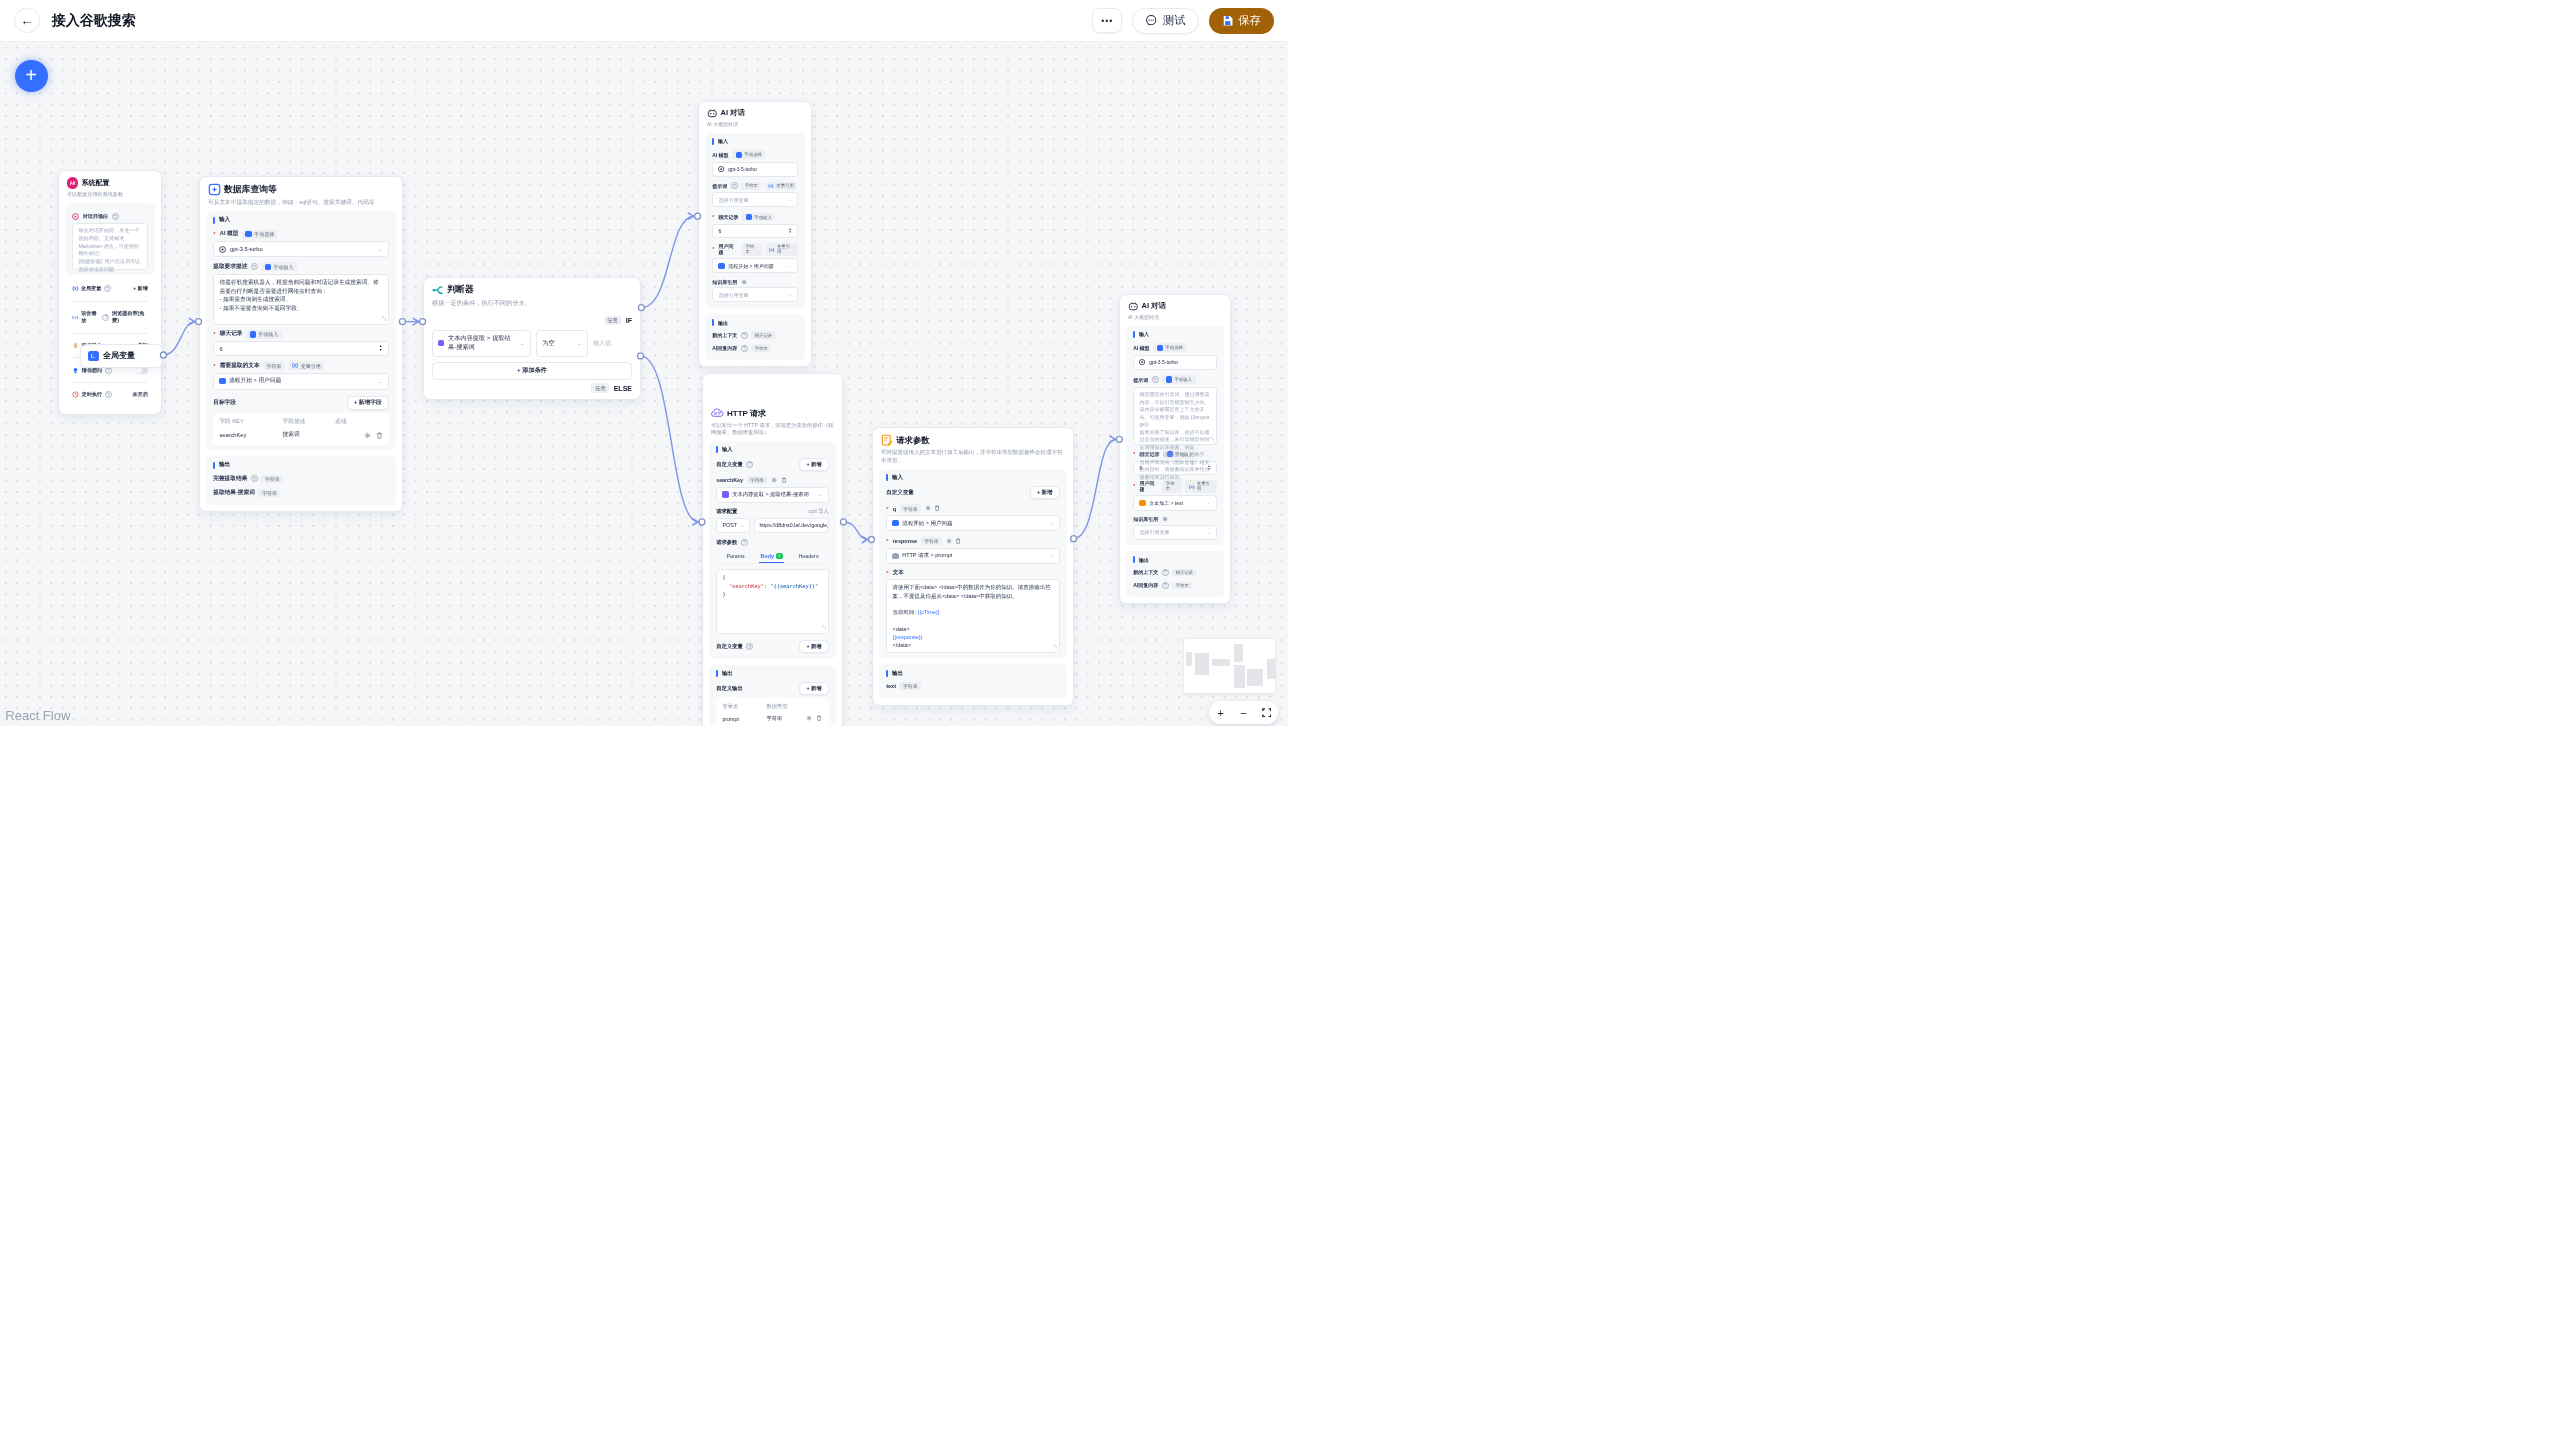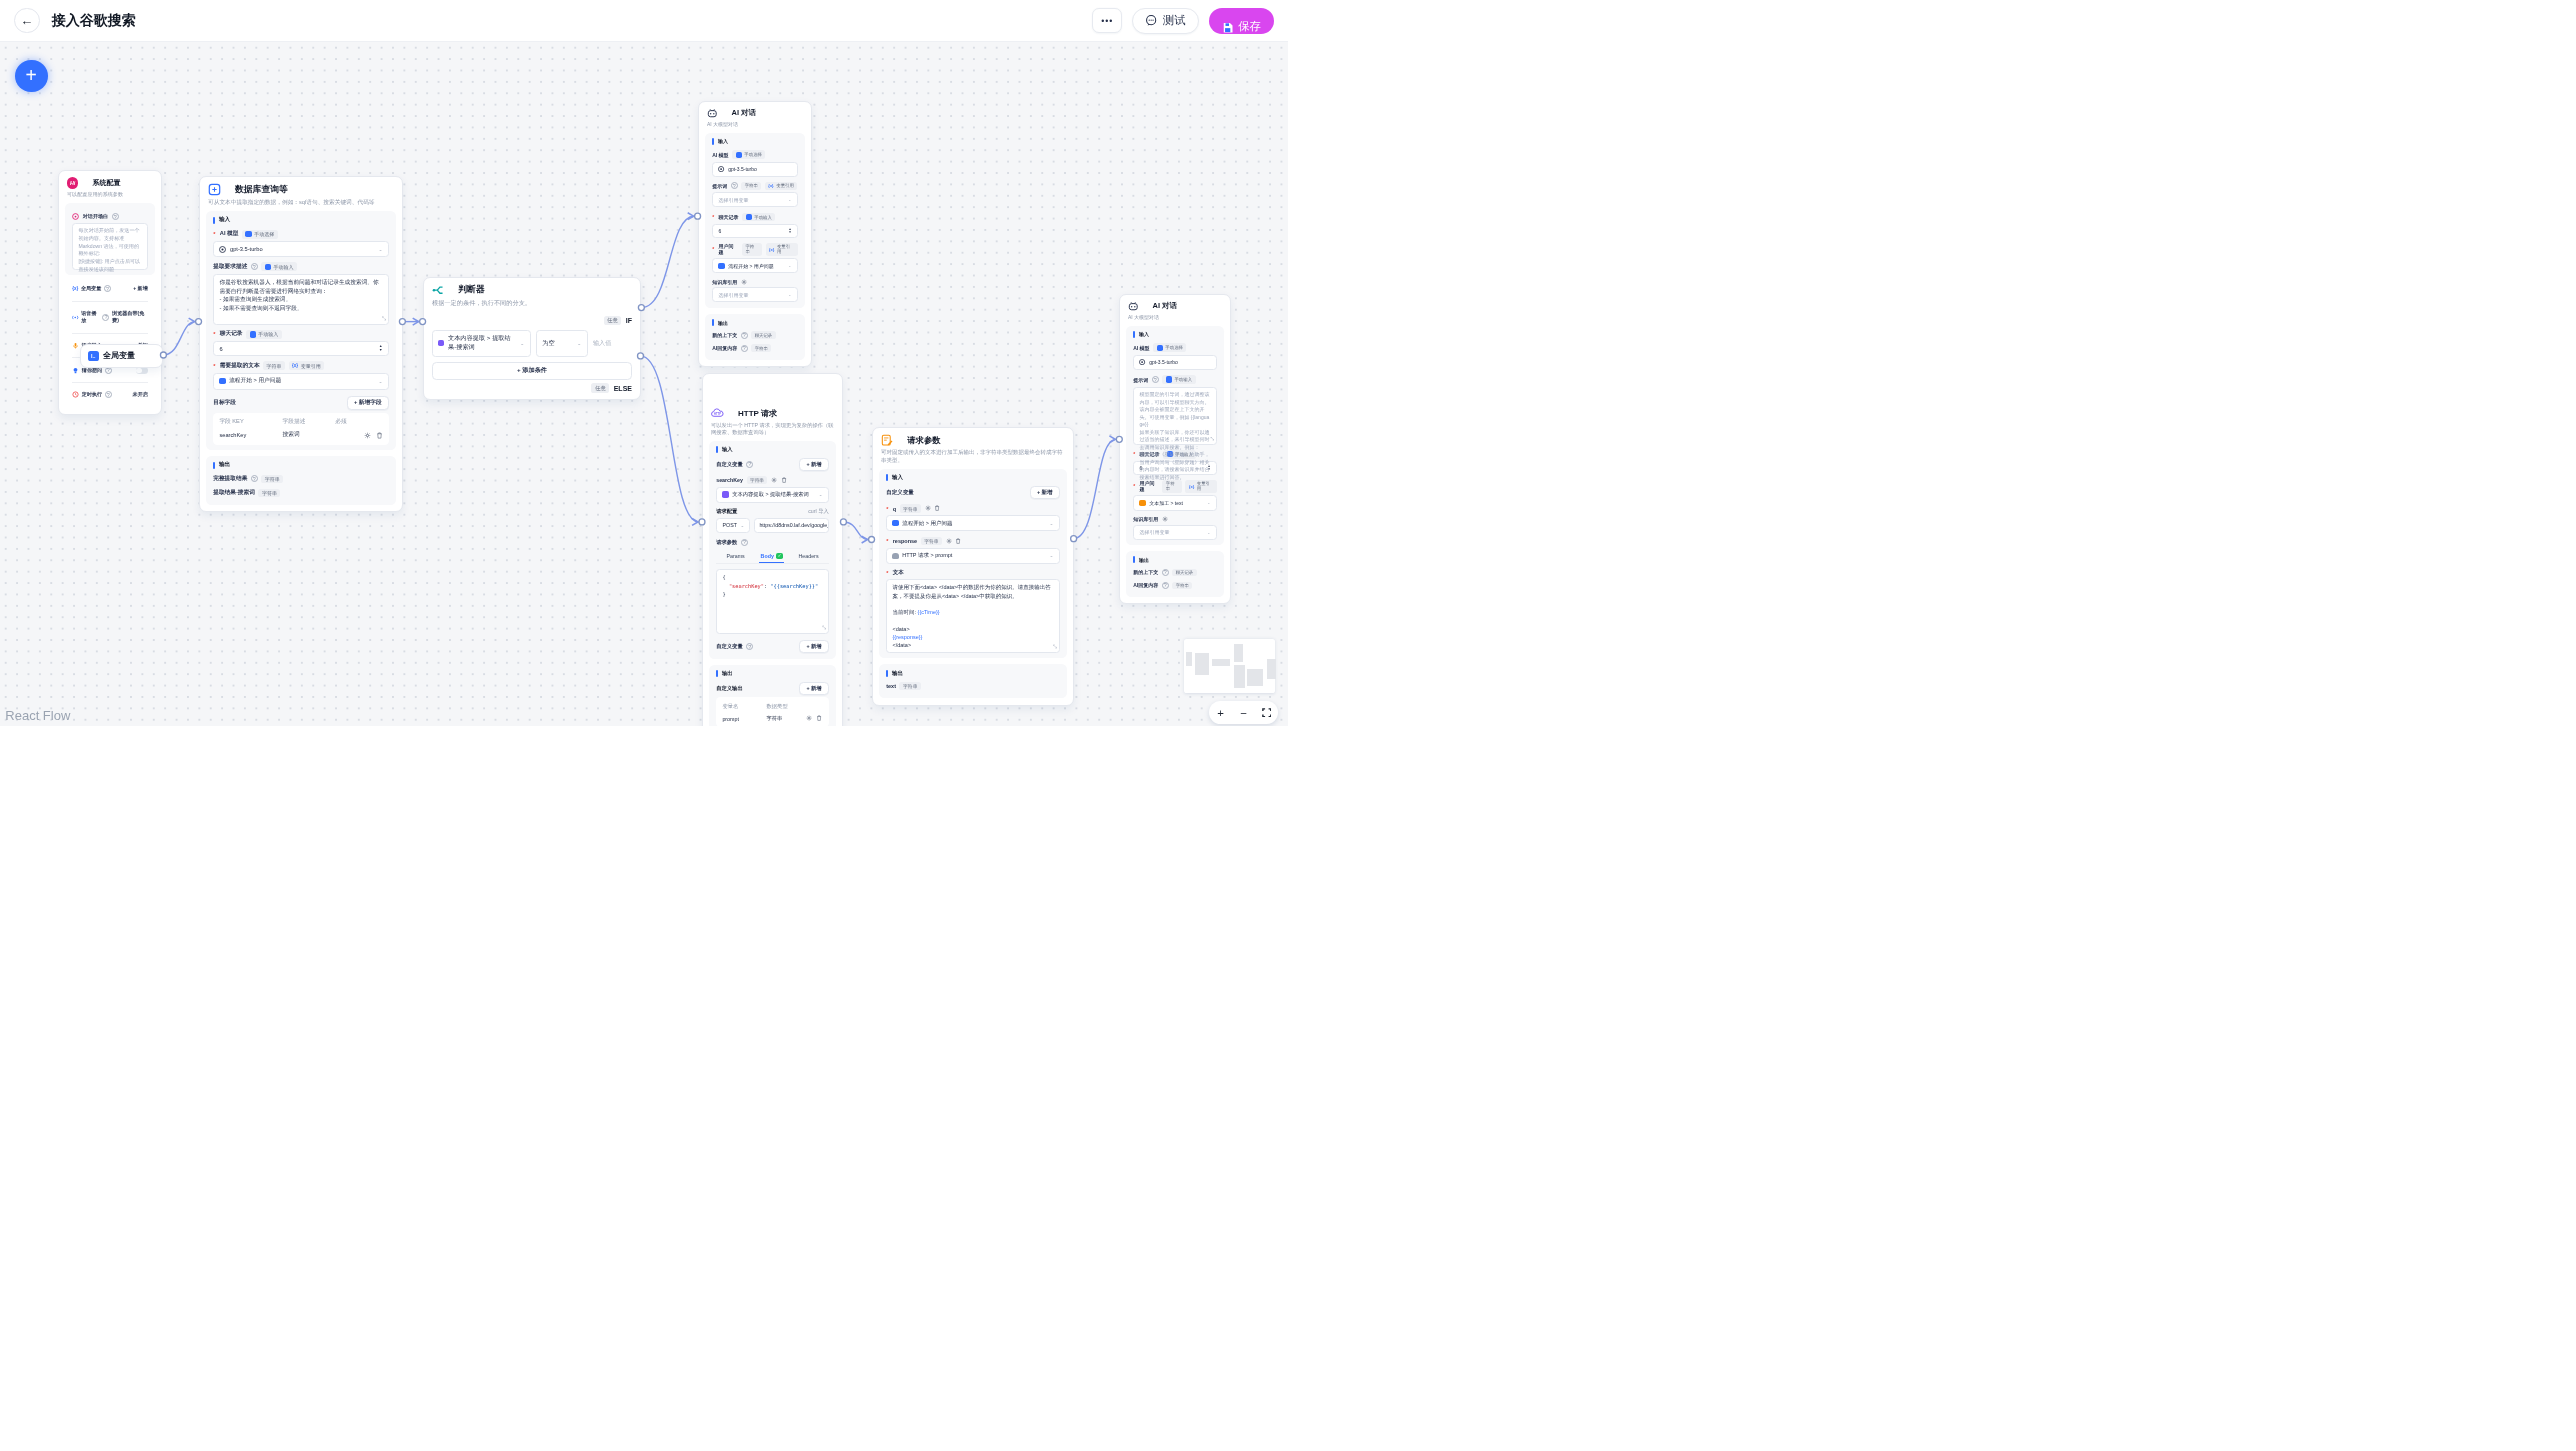--- a/index.html
+++ b/index.html
@@ -11,42 +11,42 @@
          border-bottom:0.9px solid #eef0f4; display:flex; align-items:center; z-index:10; padding:0 14px; }
   .back-btn { width:25.5px; height:25.5px; border:0.9px solid #e4e7ee; border-radius:50%; background:#fff;
               display:flex; align-items:center; justify-content:center; font-size:13px; color:#111824; cursor:pointer; }
   .hdr-title { font-size:14px; font-weight:700; color:#111824; margin-left:12.3px; }
   .hdr-right { margin-left:auto; display:flex; align-items:center; gap:9.7px; }
   .btn-more { width:30px; height:25.5px; border:0.9px solid #e7eaf0; border-radius:7px; background:#fff;
               display:flex; align-items:center; justify-content:center; color:#26304a; font-size:8.8px; letter-spacing:0.9px;
               box-shadow:0 0.9px 1.8px rgba(19,51,107,.05); cursor:pointer; }
   .btn-test { height:26px; border:0.9px solid #e7eaf0; border-radius:13px; background:#fff; padding:0 12.3px;
               display:flex; align-items:center; gap:5.3px; font-size:11.4px; color:#26304a; box-shadow:0 0.9px 1.8px rgba(19,51,107,.05); cursor:pointer; }
-  .btn-save { height:26px; border:none; border-radius:13px; background:#d946ef; color:#fff; padding:0 13px;
-              display:flex; align-items:flex-end; gap:5.3px; font-size:11.4px; cursor:pointer; }
+  .btn-save { height:26px; border:none; border-radius:13px; background:#a16207; color:#fff; padding:0 13px;
+              display:flex; align-items:center; gap:5.3px; font-size:11.4px; cursor:pointer; }
 
   
   #canvas { position:absolute; top:42px; left:0; right:0; bottom:0; background:#f5f6f8;
             background-image:radial-gradient(circle,#d8dce3 0.9px,transparent 1.1px); background-size:11.4px 11.4px; }
   .attribution { position:absolute; left:5.3px; bottom:3px; font-size:13px; color:#9aa3b1; z-index:5; }
 
   .fab-add { position:absolute; left:15px; top:17.6px; width:32.5px; height:32.5px; border-radius:50%;
              background:#3370ff; color:#fff; display:flex; align-items:center; justify-content:center;
              font-size:19.3px; font-weight:400; z-index:6; box-shadow:0 0 8.8px rgba(51,112,255,.45); cursor:pointer; }
 
   
   #edges { position:absolute; inset:0; z-index:3; pointer-events:none; }
   #edges path { fill:none; stroke:#7e96e8; stroke-width:1.6; }
   #edges circle { fill:#fff; stroke:#8094c4; stroke-width:1.5; }
 
   
   .node { position:absolute; background:#fff; border:0.9px solid #e5e8ee; border-radius:7px;
           box-shadow:0 3.5px 8.8px rgba(19,51,107,.07); z-index:2; }
   .nhd { padding:6.2px 8px 4.4px; }
-  .ntitle { display:flex; align-items:center; gap:14px; font-weight:700; color:#141b2b;text-align:right; }
+  .ntitle { display:flex; align-items:center; gap:3px; font-weight:700; color:#141b2b;text-align:right; }
   .nsub { color:#8a94a6; margin-top:2.6px; line-height:1.4; }
   .panel { background:#f7f8fa; border-radius:5.3px; margin:0 6.2px 6.2px; padding:5.3px 7px; }
   .sec { display:flex; align-items:center; gap:3.5px; font-weight:700; color:#141b2b; margin-bottom:4.4px; }
   .sbar { width:2.2px; height:7px; background:#3370ff; border-radius:1.8px; flex:none; }
   .lrow { display:flex; align-items:center; gap:3.5px; margin:5.3px 0 2.6px; font-weight:600; color:#26304a; }
   .star { color:#f04438; margin-right:0.9px; font-weight:700; }
   .q { width:7px; height:7px; border:0.9px solid #aab2c0; border-radius:50%; color:#8a94a6; font-size:5.3px;
        display:inline-flex; align-items:center; justify-content:center; font-weight:400; flex:none; }
   .badge { display:inline-flex; align-items:center; gap:2.6px; background:#edeff3; border-radius:2.6px;
            padding:1.3px 3.5px; font-weight:500; color:#5b6577; font-size:.88em; }

